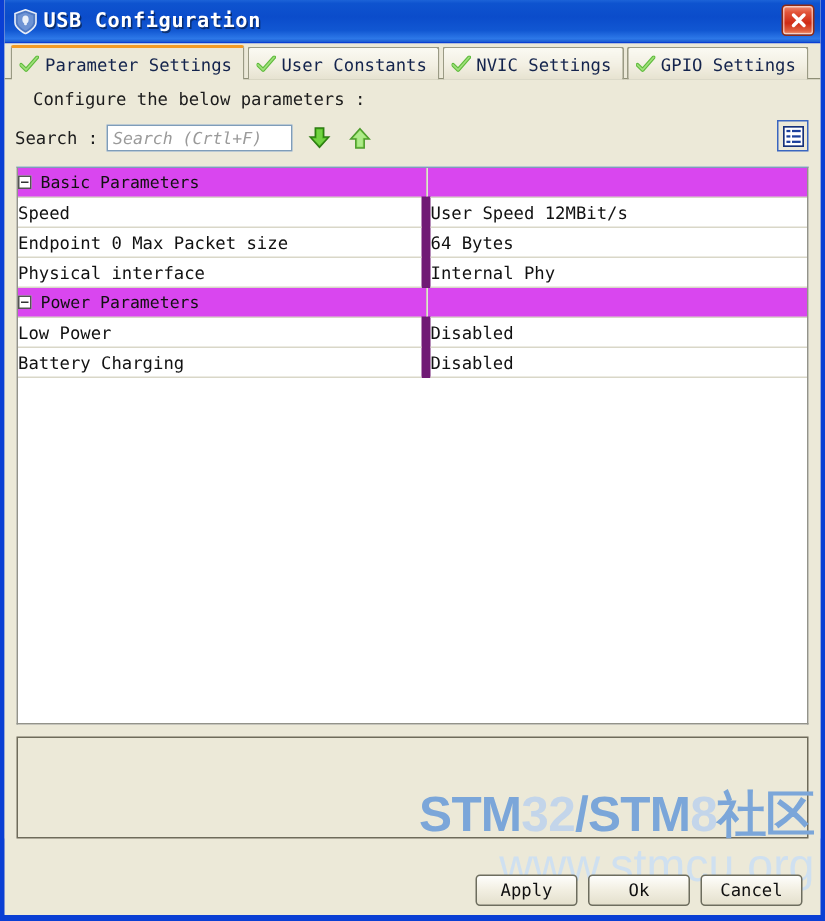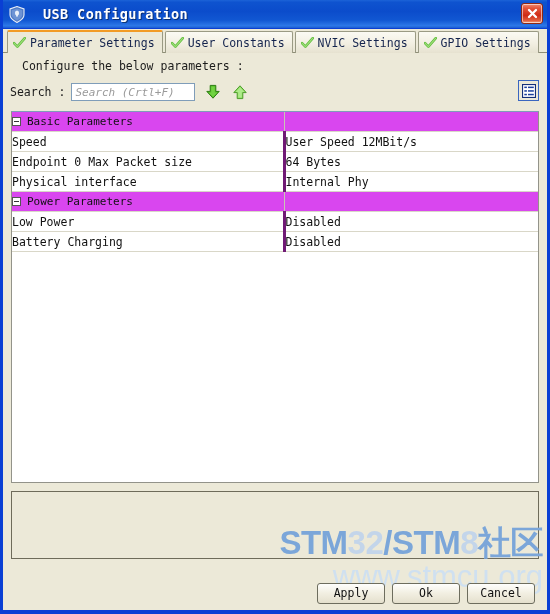--- a/index.html
+++ b/index.html
@@ -32,21 +32,21 @@
     background: linear-gradient(to bottom,
         #1c63d8 0%, #0e53cf 8%, #0b4ccb 40%, #1157d2 72%, #2d78e8 92%, #1b5bd0 100%);
     border-bottom: 1px solid #0a3fd4;
     display: flex;
     align-items: center;
     padding-left: 6px;
   }
   #titlebar-left {
     display: flex;
     align-items: center;
-    gap: 18px;
+    gap: 4px;
   }
   .app-shield {
     width: 16px; height: 17px;
     position: relative;
     flex: none;
   }
   .app-shield svg { display: block; }
   #title-text {
     color: #ffffff;
     font-family: "DejaVu Sans Mono", monospace;
@@ -239,21 +239,21 @@
   }
   .collapse-box::before {
     content: "";
     position: absolute;
     left: 1px; right: 1px; top: 3px;
     height: 1px;
     background: #333333;
   }
   tr.item td.p-name {
     padding-left: 92px;
-    border-right: 3px solid #701a75;
+    border-right: 6px solid #701a75;
   }
   tr.item td.p-val {
     padding-left: 4px;
   }
   td.g-name { border-right: 1px solid #c9c6b3; }
   col.c-name { width: 272px; }
 
   
   #desc-panel {
     margin: 8px 8px 0 8px;

